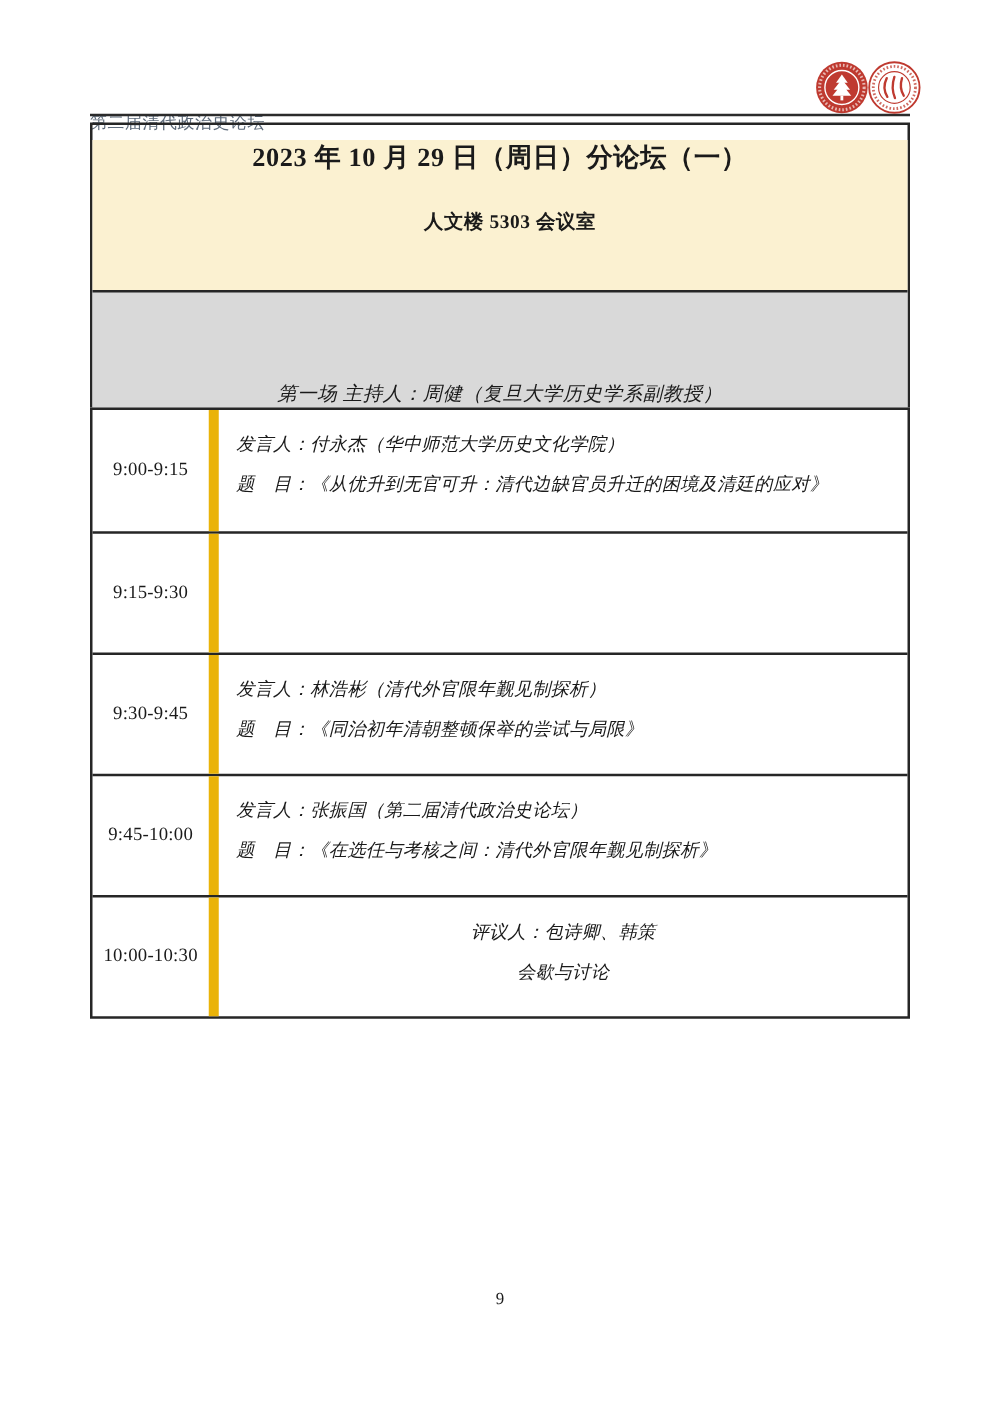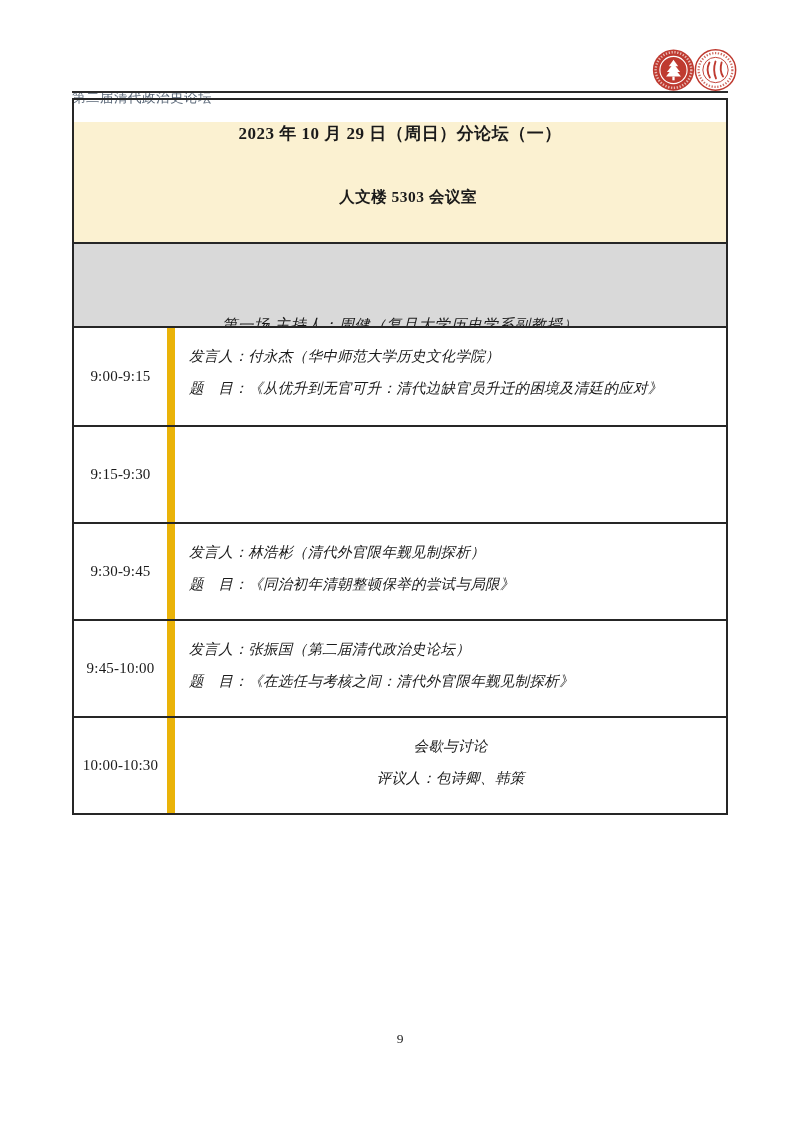--- a/index.html
+++ b/index.html
@@ -27,24 +27,24 @@
   
   .banner{
     position:absolute; left:72px; top:98px; width:656px;
     border:2px solid #262626;
   }
   .banner-yellow{
     height:120px; background:#fbf1d1;
     text-align:center;
   }
   .banner-yellow .line1{
-    margin-top:22px; font-size:17px; font-weight:bold; letter-spacing:.5px;
+    margin-top:12px; font-size:21px; font-weight:bold; letter-spacing:.5px;
   }
   .banner-yellow .line2{
-    margin-top:42px; font-size:15.5px; font-weight:bold; letter-spacing:.5px;padding-left:16px;
+    margin-top:27px; font-size:15.5px; font-weight:bold; letter-spacing:.5px;padding-left:16px;
   }
   .banner-gray{
     height:94px; background:#d9d9d9; border-top:2px solid #262626;
     display:flex; align-items:flex-end; justify-content:center;
     font-size:15.5px; font-style:italic; letter-spacing:.5px;
   }
 
   
   .rows-table{
     position:absolute; left:72px; top:326px; width:656px;
@@ -135,20 +135,20 @@
     <div class="cell-time">9:45-10:00</div>
     <div class="cell-content">
       <div class="cline">发言人：张振国（第二届清代政治史论坛）</div>
       <div class="cline">题　目：《在选任与考核之间：清代外官限年觐见制探析》</div>
     </div>
   </div>
 
   <div class="srow">
     <div class="cell-time">10:00-10:30</div>
     <div class="cell-content centered">
+      <div class="cline">评议人：包诗卿、韩策</div>
       <div class="cline">会歇与讨论</div>
-      <div class="cline">评议人：包诗卿、韩策</div>
     </div>
   </div>
 
 </div>
 
 <div class="page-number">9</div>
 
 </body></html>

